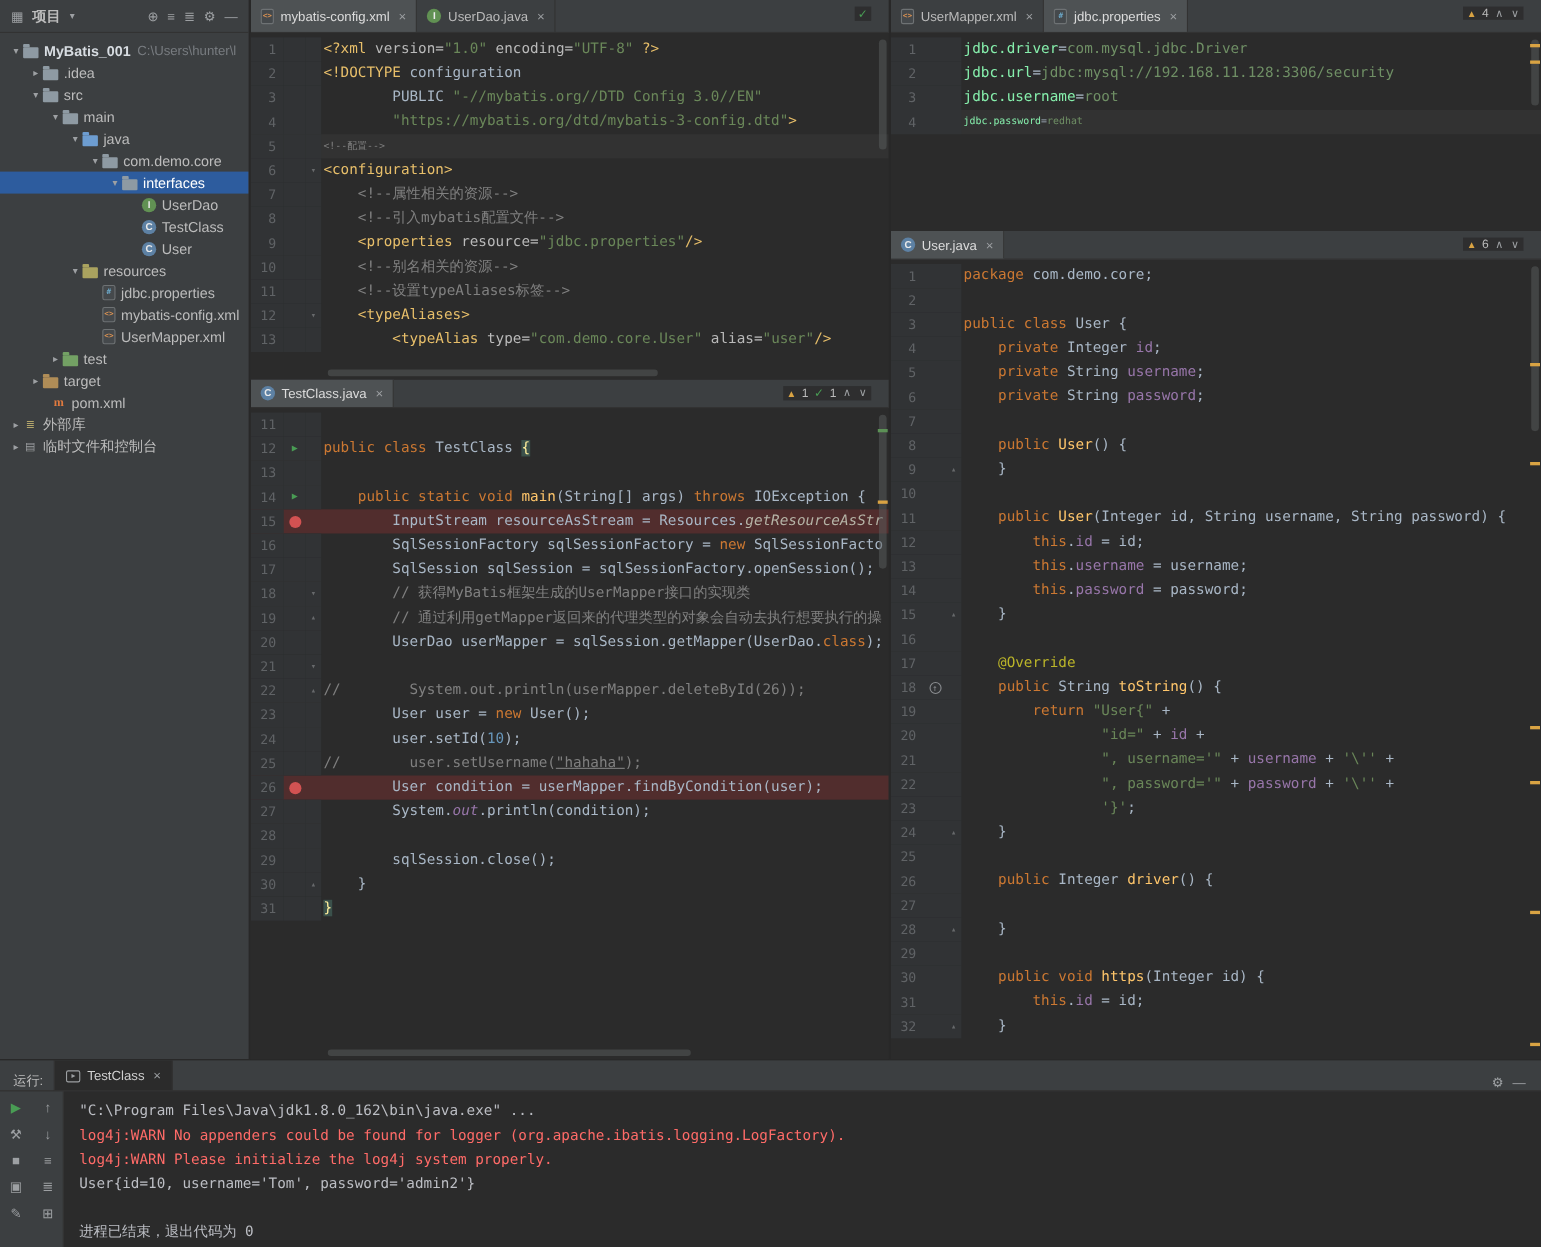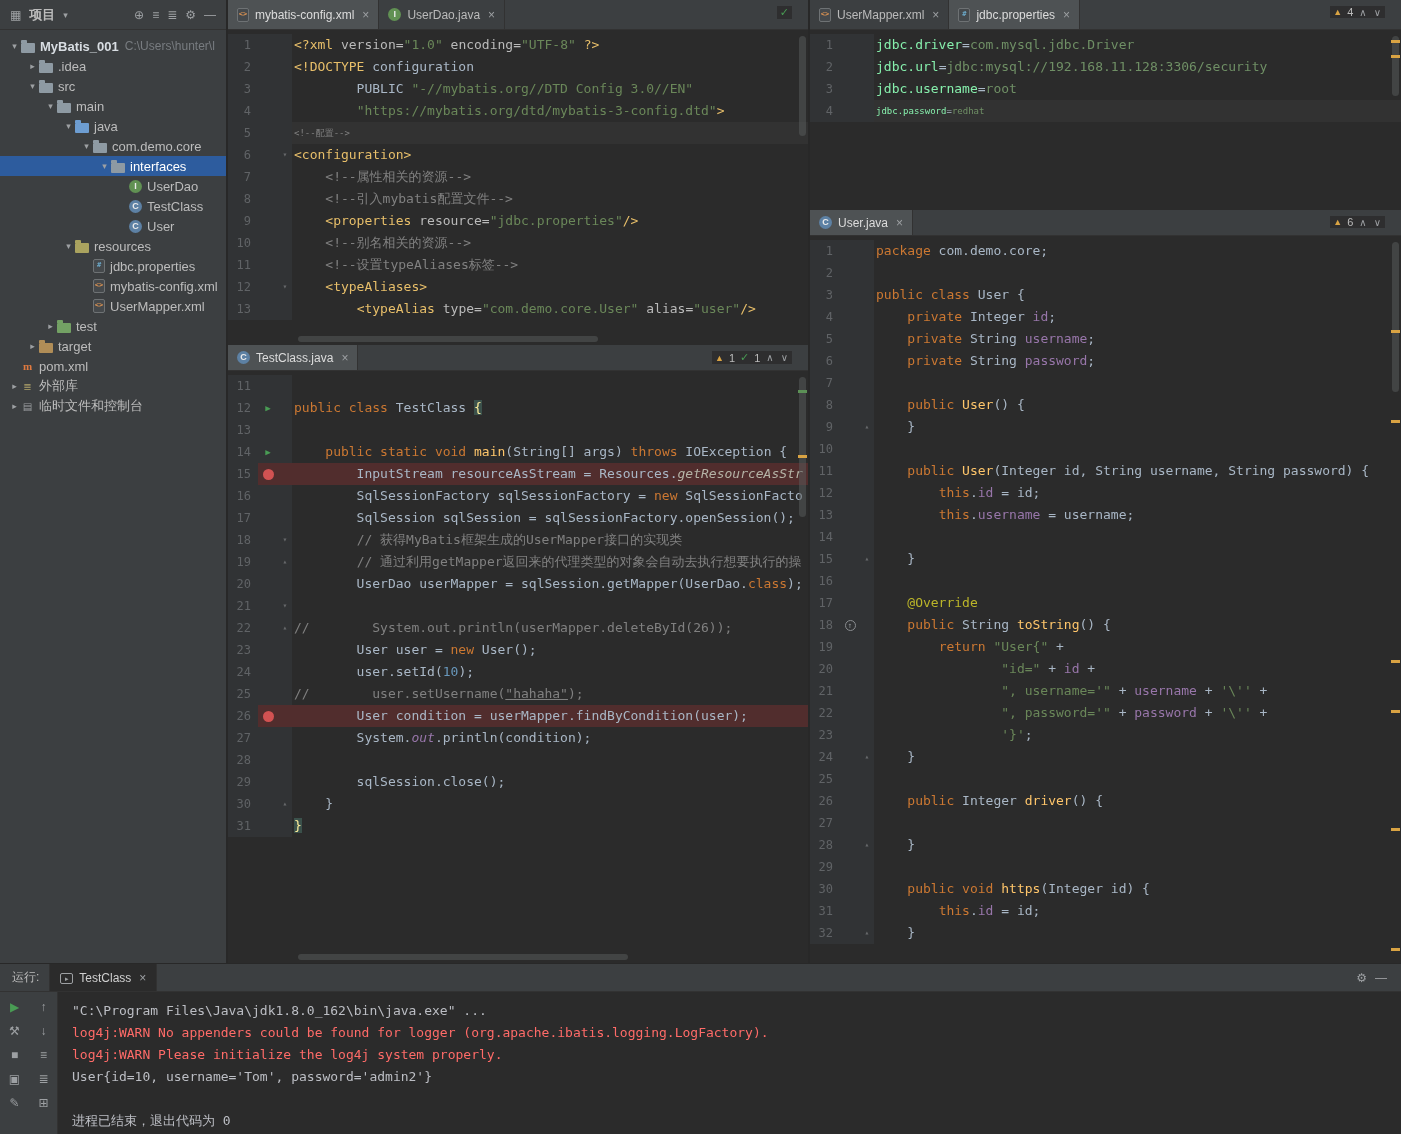--- a/index.html
+++ b/index.html
@@ -84,21 +84,21 @@
   .wok{color:#499c54;font-size:11px}
   .wnum{color:#bbbbbb}
   .warr{color:#9da0a3;font-size:10px;padding:0 1px}
   
   .vsb{position:absolute;right:2px;width:7px;background:#5a5d5e;opacity:.5;border-radius:4px;z-index:5}
   .hsb{position:absolute;height:6px;background:#5a5d5e;opacity:.5;border-radius:4px;z-index:5}
   .stripe{position:absolute;right:1px;width:9px;height:3px;z-index:6}
   .stripe.y{background:#d9a343}.stripe.g{background:#5c9156}
   
   .console{height:171px;flex:none;background:#2b2b2b;border-top:1px solid #282828;display:flex;flex-direction:column}
-  .console-header{height:28px;flex:none;background:#3c3f41;display:flex;align-items:center;font-size:12px;color:#bcbcbc;border-bottom:1px solid #323232}
+  .console-header{height:28px;flex:none;background:#3c3f41;display:flex;align-items:flex-end;font-size:12px;color:#bcbcbc;border-bottom:1px solid #323232}
   .run-label{padding:0 10px 0 12px}
   .console-tab{height:100%;display:flex;align-items:center;gap:6px;padding:0 10px;background:#2b2b2b;border-left:1px solid #323232;border-right:1px solid #323232;color:#d0d0d0}
   .console-hicons{margin-left:auto;display:flex;align-items:center;padding-right:10px}
   .console-body{flex:1;display:flex;overflow:hidden}
   .console-toolbar{width:58px;flex:none;background:#3c3f41;border-right:1px solid #323232;display:grid;grid-template-columns:29px 29px;align-content:start;padding-top:6px;row-gap:6px;justify-items:center}
   .cicon{color:#9da0a3;font-size:12px;width:18px;height:18px;display:flex;align-items:center;justify-content:center}
   .cicon.green{color:#499c54}
   .console-out{flex:1;padding:8px 0 0 14px;font-family:"DejaVu Sans Mono","Liberation Mono",monospace;font-size:13px;overflow:hidden}
   .console-out .cline{height:22px;line-height:22px;white-space:pre}
   .cline.plain{color:#bcbec4}
@@ -199,21 +199,21 @@
           <div class="tree-row" style="padding-left: 44px;">
             <span class="chev">▸</span>
             <span class="ticon icon-test-folder"></span>
             <span class="tlabel">test</span>
           </div>
           <div class="tree-row" style="padding-left: 26px;">
             <span class="chev">▸</span>
             <span class="ticon icon-excluded-folder"></span>
             <span class="tlabel">target</span>
           </div>
-          <div class="tree-row" style="padding-left: 8px;">
+          <div class="tree-row" style="padding-left: 34px;">
             <span class="chev"></span>
             <span class="ticon icon-maven-file"></span>
             <span class="tlabel">pom.xml</span>
           </div>
           <div class="tree-row" style="padding-left: 8px;">
             <span class="chev">▸</span>
             <span class="ticon icon-library"></span>
             <span class="tlabel">外部库</span>
           </div>
           <div class="tree-row" style="padding-left: 8px;">
@@ -350,21 +350,21 @@
               <div class="cl"><span class="ln">4</span><span class="gicon"></span><span class="fold"></span><span class="ctext"><span class="sg-t">    </span><span class="sg-k">private</span><span class="sg-t"> Integer </span><span class="sg-f">id</span><span class="sg-t">;</span></span></div>
               <div class="cl"><span class="ln">5</span><span class="gicon"></span><span class="fold"></span><span class="ctext"><span class="sg-t">    </span><span class="sg-k">private</span><span class="sg-t"> String </span><span class="sg-f">username</span><span class="sg-t">;</span></span></div>
               <div class="cl"><span class="ln">6</span><span class="gicon"></span><span class="fold"></span><span class="ctext"><span class="sg-t">    </span><span class="sg-k">private</span><span class="sg-t"> String </span><span class="sg-f">password</span><span class="sg-t">;</span></span></div>
               <div class="cl"><span class="ln">7</span><span class="gicon"></span><span class="fold"></span><span class="ctext"></span></div>
               <div class="cl"><span class="ln">8</span><span class="gicon"></span><span class="fold"></span><span class="ctext"><span class="sg-t">    </span><span class="sg-k">public </span><span class="sg-m">User</span><span class="sg-t">() {</span></span></div>
               <div class="cl"><span class="ln">9</span><span class="gicon"></span><span class="fold">▴</span><span class="ctext"><span class="sg-t">    }</span></span></div>
               <div class="cl"><span class="ln">10</span><span class="gicon"></span><span class="fold"></span><span class="ctext"></span></div>
               <div class="cl"><span class="ln">11</span><span class="gicon"></span><span class="fold"></span><span class="ctext"><span class="sg-t">    </span><span class="sg-k">public </span><span class="sg-m">User</span><span class="sg-t">(Integer id, String username, String password) {</span></span></div>
               <div class="cl"><span class="ln">12</span><span class="gicon"></span><span class="fold"></span><span class="ctext"><span class="sg-t">        </span><span class="sg-k">this</span><span class="sg-t">.</span><span class="sg-f">id</span><span class="sg-t"> = id;</span></span></div>
               <div class="cl"><span class="ln">13</span><span class="gicon"></span><span class="fold"></span><span class="ctext"><span class="sg-t">        </span><span class="sg-k">this</span><span class="sg-t">.</span><span class="sg-f">username</span><span class="sg-t"> = username;</span></span></div>
-              <div class="cl"><span class="ln">14</span><span class="gicon"></span><span class="fold"></span></div>
+              <div class="cl"><span class="ln">14</span><span class="gicon"></span><span class="fold"></span><span class="ctext"><span class="sg-t">        </span><span class="sg-k">this</span><span class="sg-t">.</span><span class="sg-f">password</span><span class="sg-t"> = password;</span></span></div>
               <div class="cl"><span class="ln">15</span><span class="gicon"></span><span class="fold">▴</span><span class="ctext"><span class="sg-t">    }</span></span></div>
               <div class="cl"><span class="ln">16</span><span class="gicon"></span><span class="fold"></span><span class="ctext"></span></div>
               <div class="cl"><span class="ln">17</span><span class="gicon"></span><span class="fold"></span><span class="ctext"><span class="sg-t">    </span><span class="sg-a">@Override</span></span></div>
               <div class="cl"><span class="ln">18</span><span class="gicon"><span class="ovr">↑</span></span><span class="fold"></span><span class="ctext"><span class="sg-t">    </span><span class="sg-k">public </span><span class="sg-t">String </span><span class="sg-m">toString</span><span class="sg-t">() {</span></span></div>
               <div class="cl"><span class="ln">19</span><span class="gicon"></span><span class="fold"></span><span class="ctext"><span class="sg-t">        </span><span class="sg-k">return </span><span class="sg-s">"User{"</span><span class="sg-t"> +</span></span></div>
               <div class="cl"><span class="ln">20</span><span class="gicon"></span><span class="fold"></span><span class="ctext"><span class="sg-t">                </span><span class="sg-s">"id="</span><span class="sg-t"> + </span><span class="sg-f">id</span><span class="sg-t"> +</span></span></div>
               <div class="cl"><span class="ln">21</span><span class="gicon"></span><span class="fold"></span><span class="ctext"><span class="sg-t">                </span><span class="sg-s">", username='"</span><span class="sg-t"> + </span><span class="sg-f">username</span><span class="sg-t"> + </span><span class="sg-s">'\''</span><span class="sg-t"> +</span></span></div>
               <div class="cl"><span class="ln">22</span><span class="gicon"></span><span class="fold"></span><span class="ctext"><span class="sg-t">                </span><span class="sg-s">", password='"</span><span class="sg-t"> + </span><span class="sg-f">password</span><span class="sg-t"> + </span><span class="sg-s">'\''</span><span class="sg-t"> +</span></span></div>
               <div class="cl"><span class="ln">23</span><span class="gicon"></span><span class="fold"></span><span class="ctext"><span class="sg-t">                </span><span class="sg-s">'}'</span><span class="sg-t">;</span></span></div>
               <div class="cl"><span class="ln">24</span><span class="gicon"></span><span class="fold">▴</span><span class="ctext"><span class="sg-t">    }</span></span></div>

